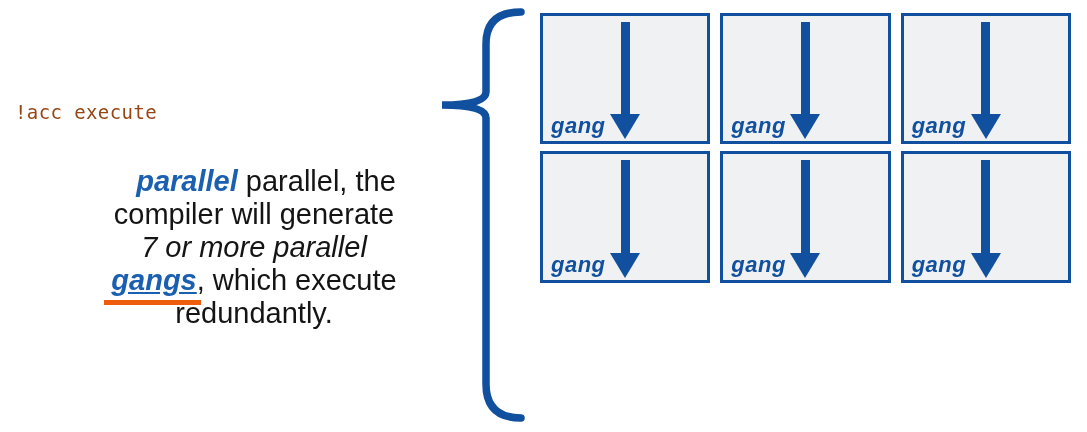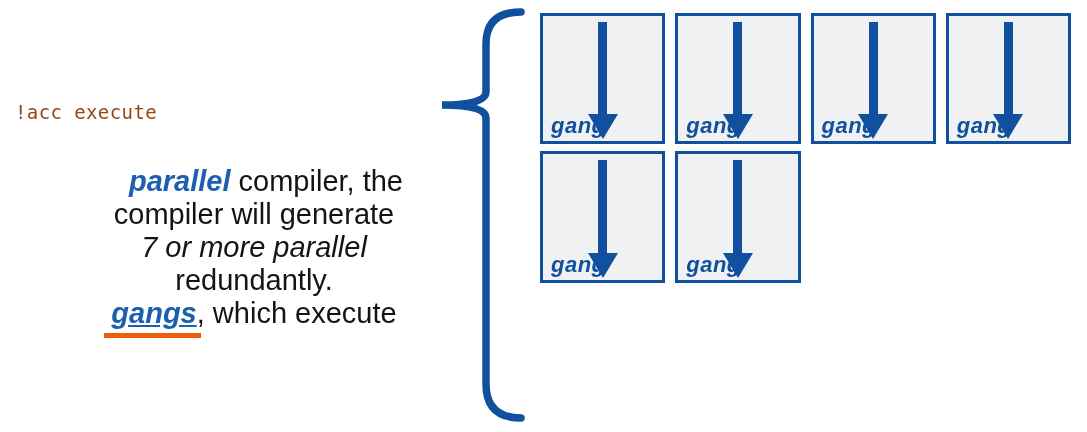--- a/index.html
+++ b/index.html
@@ -85,21 +85,21 @@
   }
 
   
   .gang-grid {
     position: absolute;
     left: 540px;
     top: 13px;
     width: 531px;
     height: 408px;
     display: grid;
-    grid-template-columns: 1fr 1fr 1fr 1fr;
+    grid-template-columns: 1fr 1fr 1fr;
     grid-template-rows: 1fr 1fr 1fr;
     column-gap: 10px;
     row-gap: 7px;
   }
   .cell {
     position: relative;
     background: var(--cell-bg);
     border: 3px solid var(--accent-blue);
   }
   .gang-label {
@@ -134,25 +134,25 @@
     border-right: 15px solid transparent;
     border-top: 25px solid var(--accent-blue);
   }
 </style>
 </head>
 <body>
 
 <div class="code-label">!acc execute</div>
 
 <div class="explanation">
-  <div><span class="kw">parallel</span><span> compiler, the</span></div>
+  <div><span class="kw">parallel</span><span> parallel, the</span></div>
   <div><span>compiler will generate</span></div>
   <div class="it"><span>7 or more parallel</span></div>
+  <div><span class="gangs-kw">gangs</span><span>, which execute</span></div>
   <div><span>redundantly.</span></div>
-  <div><span class="gangs-kw">gangs</span><span>, which execute</span></div>
 </div>
 
 <div class="brace-wrap">
   <svg viewBox="0 0 100 416" preserveAspectRatio="none" aria-hidden="true">
     <path class="brace-path" d="M 93 4 Q 58 4 58 36 L 58 84 Q 58 97 14 97 Q 58 97 58 110 L 58 376 Q 58 410 93 410"></path>
   </svg>
 </div>
 
 <div class="gang-grid">
   <div class="cell">

